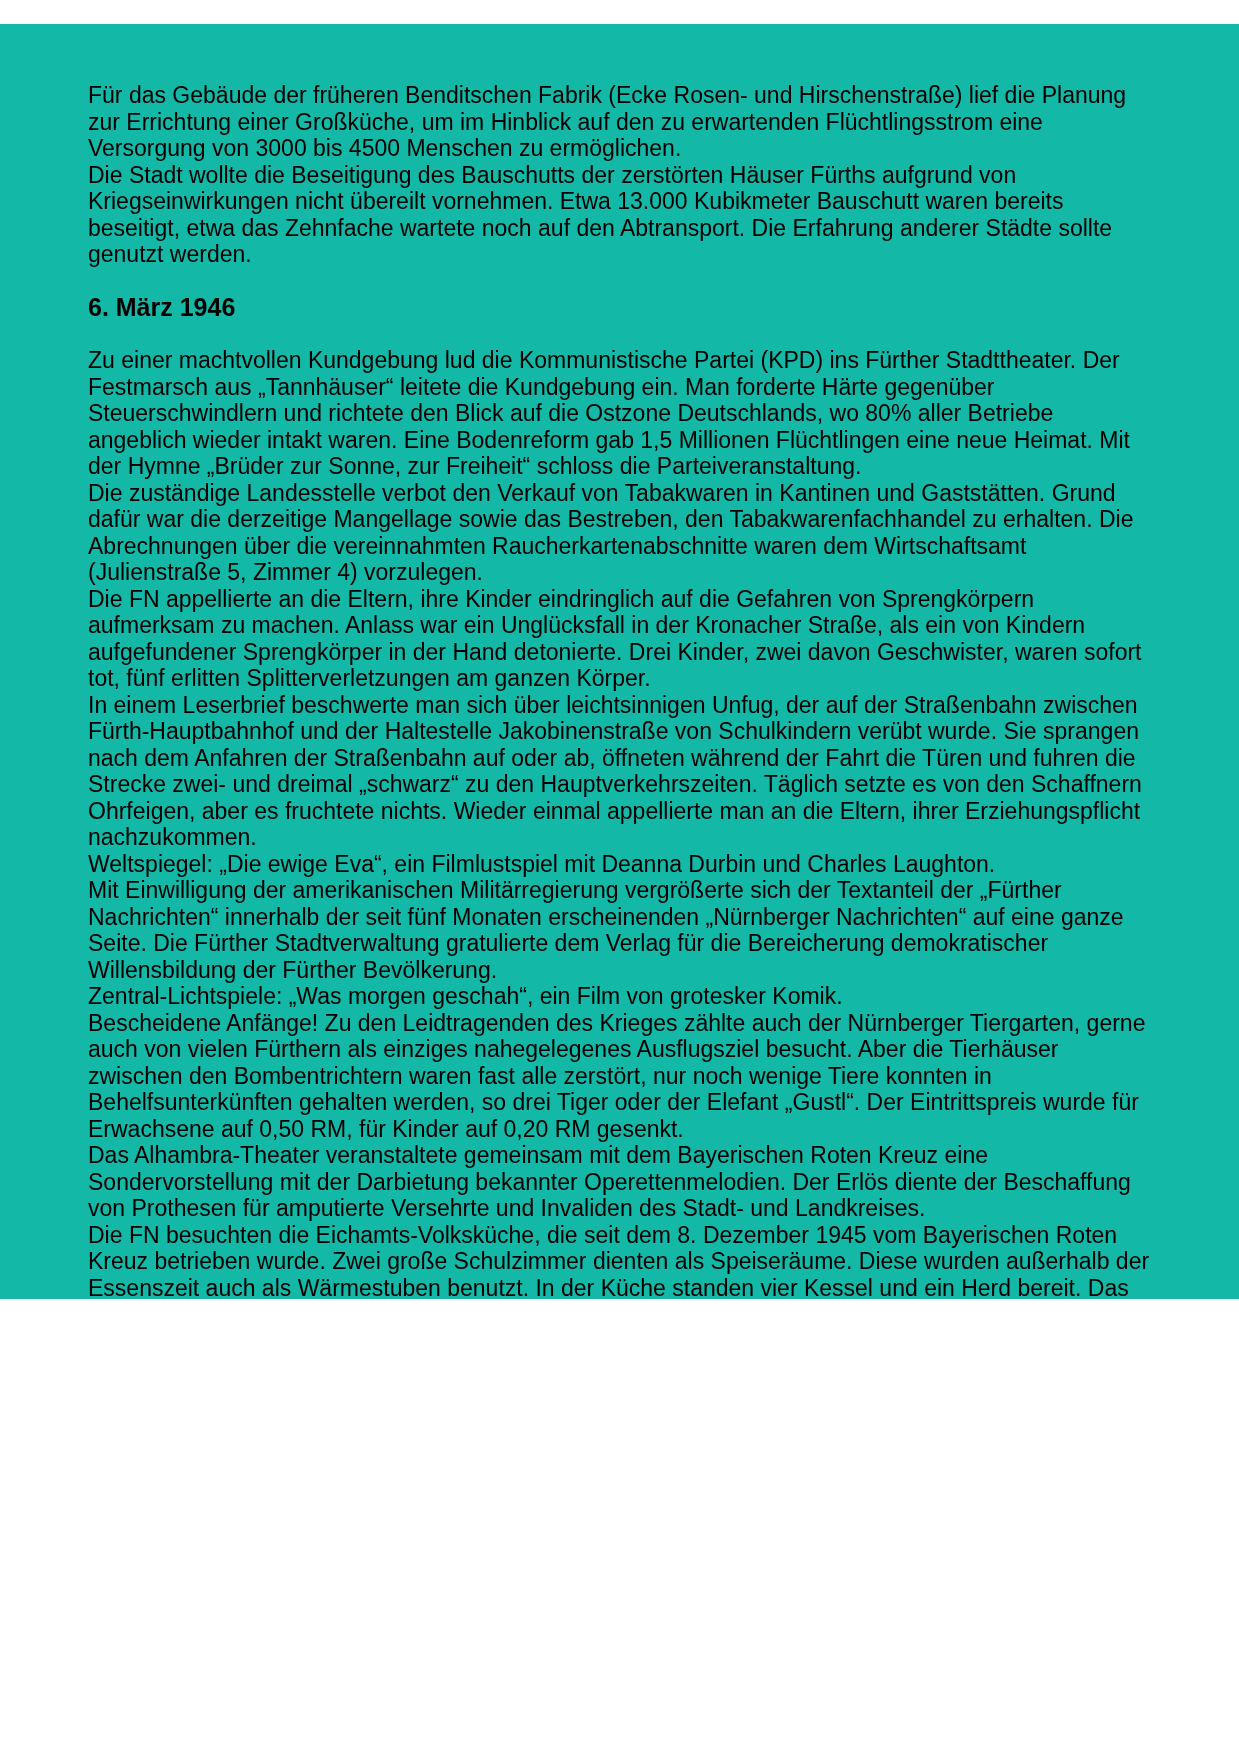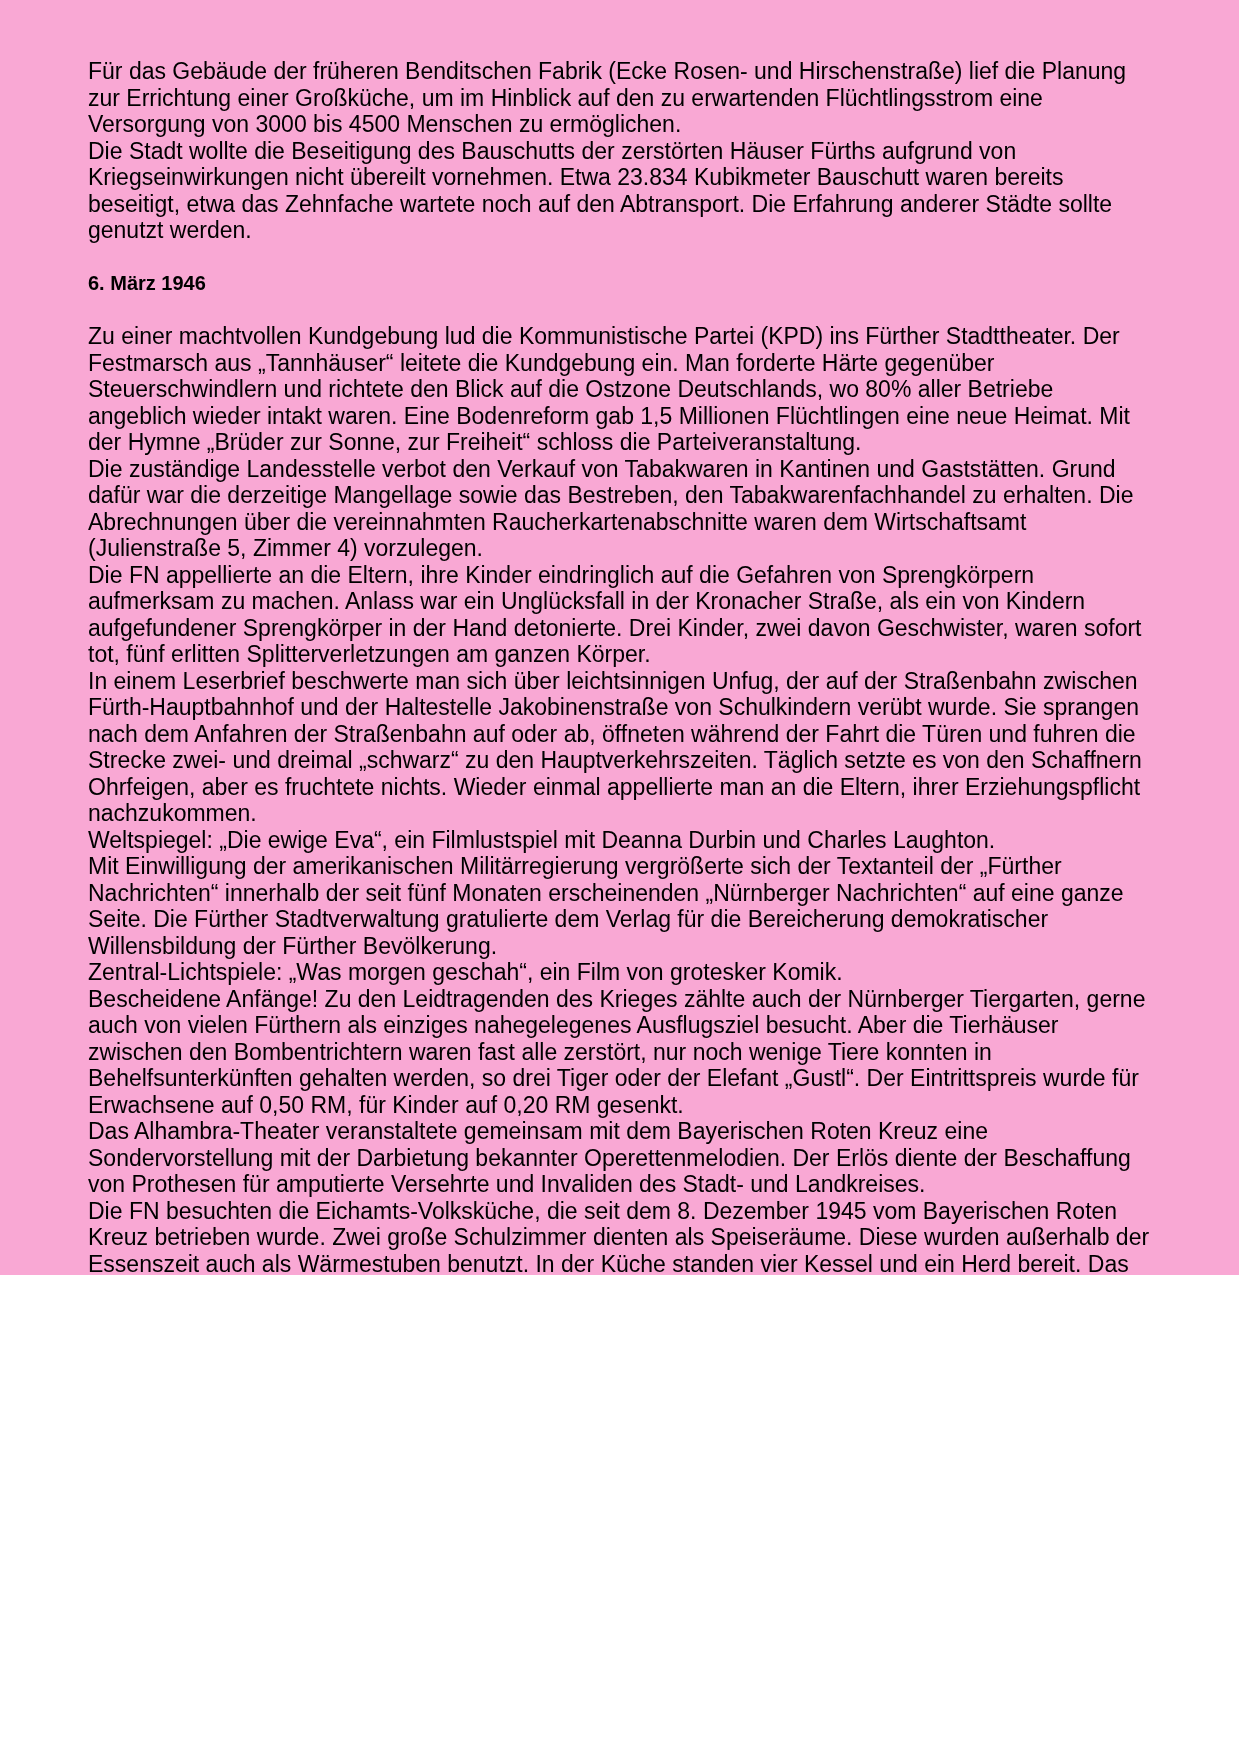--- a/index.html
+++ b/index.html
@@ -5,59 +5,60 @@
 <style>
   html, body {
     margin: 0;
     padding: 0;
     background: #ffffff;
   }
   .page {
     position: relative;
     width: 1239px;
     height: 1275px;
-    background: #f9a8d4;
+    background: #14b8a6;
     color: #000000;
     overflow: hidden;
+    margin-top: 24px;
   }
   .content {
     padding: 58px 87px 0 88px; 
     font-family: "Liberation Sans", sans-serif;
     font-size: 23px;
     line-height: 26.5px;
     text-align: left;
   }
   .content p.para {
     margin: 0;
     padding: 0;
   }
   .content h2.heading {
     margin: 26.5px 0 26.5px 0;
     padding: 0;
-    font-size: 20px;
+    font-size: 25px;
     line-height: 26.5px;
     font-weight: bold;
   }
   .page-number {
     position: absolute;
     left: 549px;
     top: 1624px;
     font-family: "Liberation Serif", serif;
     font-size: 20px;
     line-height: 26px;
     color: #000000;
   }
 </style>
 </head>
 <body>
 
 <div class="page">
   <div class="content">
     <p class="para">Für das Gebäude der früheren Benditschen Fabrik (Ecke Rosen- und Hirschenstraße) lief die Planung zur Errichtung einer Großküche, um im Hinblick auf den zu erwartenden Flüchtlingsstrom eine Versorgung von 3000 bis 4500 Menschen zu ermöglichen.</p>
-    <p class="para">Die Stadt wollte die Beseitigung des Bauschutts der zerstörten Häuser Fürths aufgrund von Kriegseinwirkungen nicht übereilt vornehmen. Etwa 23.834 Kubikmeter Bauschutt waren bereits beseitigt, etwa das Zehnfache wartete noch auf den Abtransport. Die Erfahrung anderer Städte sollte genutzt werden.</p>
+    <p class="para">Die Stadt wollte die Beseitigung des Bauschutts der zerstörten Häuser Fürths aufgrund von Kriegseinwirkungen nicht übereilt vornehmen. Etwa 13.000 Kubikmeter Bauschutt waren bereits beseitigt, etwa das Zehnfache wartete noch auf den Abtransport. Die Erfahrung anderer Städte sollte genutzt werden.</p>
     <h2 class="heading">6. März 1946</h2>
     <p class="para">Zu einer machtvollen Kundgebung lud die Kommunistische Partei (KPD) ins Fürther Stadttheater. Der Festmarsch aus „Tannhäuser“ leitete die Kundgebung ein. Man forderte Härte gegenüber Steuerschwindlern und richtete den Blick auf die Ostzone Deutschlands, wo 80% aller Betriebe angeblich wieder intakt waren. Eine Bodenreform gab 1,5 Millionen Flüchtlingen eine neue Heimat. Mit der Hymne „Brüder zur Sonne, zur Freiheit“ schloss die Parteiveranstaltung.</p>
     <p class="para">Die zuständige Landesstelle verbot den Verkauf von Tabakwaren in Kantinen und Gaststätten. Grund dafür war die derzeitige Mangellage sowie das Bestreben, den Tabakwarenfachhandel zu erhalten. Die Abrechnungen über die vereinnahmten Raucherkartenabschnitte waren dem Wirtschaftsamt (Julienstraße 5, Zimmer 4) vorzulegen.</p>
     <p class="para">Die FN appellierte an die Eltern, ihre Kinder eindringlich auf die Gefahren von Sprengkörpern aufmerksam zu machen. Anlass war ein Unglücksfall in der Kronacher Straße, als ein von Kindern aufgefundener Sprengkörper in der Hand detonierte. Drei Kinder, zwei davon Geschwister, waren sofort tot, fünf erlitten Splitterverletzungen am ganzen Körper.</p>
     <p class="para">In einem Leserbrief beschwerte man sich über leichtsinnigen Unfug, der auf der Straßenbahn zwischen Fürth-Hauptbahnhof und der Haltestelle Jakobinenstraße von Schulkindern verübt wurde. Sie sprangen nach dem Anfahren der Straßenbahn auf oder ab, öffneten während der Fahrt die Türen und fuhren die Strecke zwei- und dreimal „schwarz“ zu den Hauptverkehrszeiten. Täglich setzte es von den Schaffnern Ohrfeigen, aber es fruchtete nichts. Wieder einmal appellierte man an die Eltern, ihrer Erziehungspflicht nachzukommen.</p>
     <p class="para">Weltspiegel: „Die ewige Eva“, ein Filmlustspiel mit Deanna Durbin und Charles Laughton.</p>
     <p class="para">Mit Einwilligung der amerikanischen Militärregierung vergrößerte sich der Textanteil der „Fürther Nachrichten“ innerhalb der seit fünf Monaten erscheinenden „Nürnberger Nachrichten“ auf eine ganze Seite. Die Fürther Stadtverwaltung gratulierte dem Verlag für die Bereicherung demokratischer Willensbildung der Fürther Bevölkerung.</p>
     <p class="para">Zentral-Lichtspiele: „Was morgen geschah“, ein Film von grotesker Komik.</p>
     <p class="para">Bescheidene Anfänge! Zu den Leidtragenden des Krieges zählte auch der Nürnberger Tiergarten, gerne auch von vielen Fürthern als einziges nahegelegenes Ausflugsziel besucht. Aber die Tierhäuser zwischen den Bombentrichtern waren fast alle zerstört, nur noch wenige Tiere konnten in Behelfsunterkünften gehalten werden, so drei Tiger oder der Elefant „Gustl“. Der Eintrittspreis wurde für Erwachsene auf 0,50 RM, für Kinder auf 0,20 RM gesenkt.</p>
     <p class="para">Das Alhambra-Theater veranstaltete gemeinsam mit dem Bayerischen Roten Kreuz eine Sondervorstellung mit der Darbietung bekannter Operettenmelodien. Der Erlös diente der Beschaffung von Prothesen für amputierte Versehrte und Invaliden des Stadt- und Landkreises.</p>

